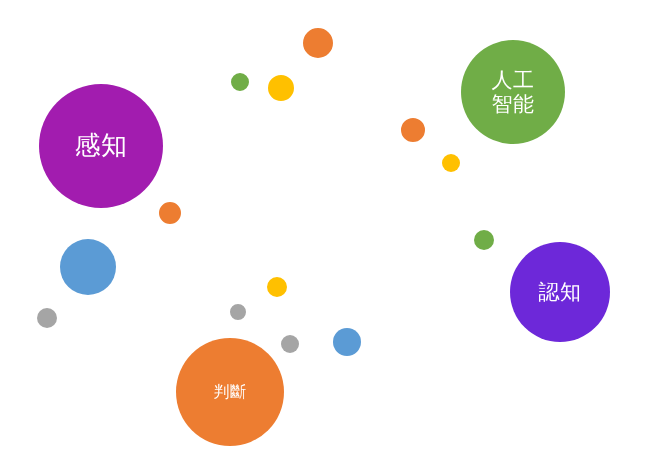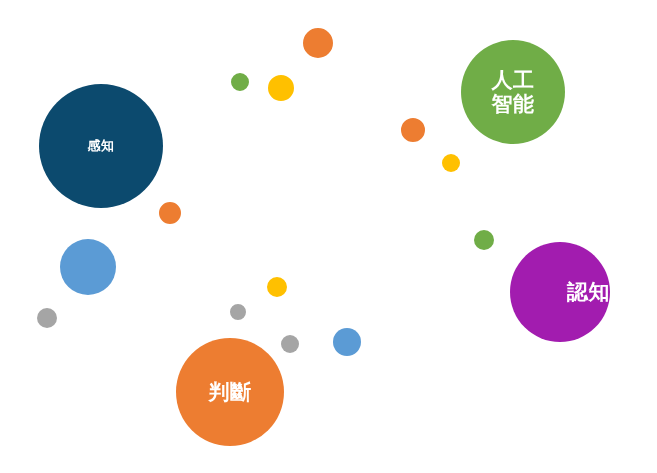--- a/index.html
+++ b/index.html
@@ -31,46 +31,46 @@
     user-select: none;
   }
   .bubble.ringed {
     border: 2px solid #ffffff;
   }
   .bubble-label {
     display: block;
     color: #ffffff;
     letter-spacing: 0.5px;
     white-space: pre-line;
-    font-weight: 700;
+    font-weight: 400;
   }
 </style>
 </head>
 <body>
 
 <div id="stage" style="width: 657px; height: 473px; background: rgb(255, 255, 255);">
-    <div class="bubble" style="left: 39px; top: 84px; width: 124px; height: 124px; background: #0c4a6e; font-size: 13px;">
+    <div class="bubble" style="left: 39px; top: 84px; width: 124px; height: 124px; background: #a21caf; font-size: 26px;">
       <span class="bubble-label">感知</span>
     </div>
     <div class="bubble ringed" style="left: 301px; top: 26px; width: 34px; height: 34px; background: rgb(237, 125, 49);"></div>
     <div class="bubble ringed" style="left: 229px; top: 71px; width: 22px; height: 22px; background: rgb(112, 173, 71);"></div>
     <div class="bubble ringed" style="left: 266px; top: 73px; width: 30px; height: 30px; background: rgb(255, 192, 0);"></div>
     <div class="bubble ringed" style="left: 399px; top: 116px; width: 28px; height: 28px; background: rgb(237, 125, 49);"></div>
     <div class="bubble" style="left: 442px; top: 154px; width: 18px; height: 18px; background: rgb(255, 192, 0);"></div>
     <div class="bubble ringed" style="left: 157px; top: 200px; width: 26px; height: 26px; background: rgb(237, 125, 49);"></div>
     <div class="bubble" style="left: 474px; top: 230px; width: 20px; height: 20px; background: rgb(112, 173, 71);"></div>
     <div class="bubble" style="left: 60px; top: 239px; width: 56px; height: 56px; background: rgb(91, 155, 213);"></div>
     <div class="bubble ringed" style="left: 265px; top: 275px; width: 24px; height: 24px; background: rgb(255, 192, 0);"></div>
     <div class="bubble ringed" style="left: 228px; top: 302px; width: 20px; height: 20px; background: rgb(165, 165, 165);"></div>
     <div class="bubble" style="left: 37px; top: 308px; width: 20px; height: 20px; background: rgb(165, 165, 165);"></div>
     <div class="bubble" style="left: 281px; top: 335px; width: 18px; height: 18px; background: rgb(165, 165, 165);"></div>
     <div class="bubble" style="left: 333px; top: 328px; width: 28px; height: 28px; background: rgb(91, 155, 213);"></div>
     <div class="bubble" style="left: 461px; top: 40px; width: 104px; height: 104px; background: rgb(112, 173, 71); font-size: 21px;">
       <span class="bubble-label">人工
 智能</span>
     </div>
-    <div class="bubble" style="left: 510px; top: 242px; width: 100px; height: 100px; background: #a21caf; font-size: 21px; justify-content: flex-end;">
+    <div class="bubble" style="left: 510px; top: 242px; width: 100px; height: 100px; background: #6d28d9; font-size: 21px;">
       <span class="bubble-label">認知</span>
     </div>
-    <div class="bubble" style="left: 176px; top: 338px; width: 108px; height: 108px; background: rgb(237, 125, 49); font-size: 21px;">
+    <div class="bubble" style="left: 176px; top: 338px; width: 108px; height: 108px; background: rgb(237, 125, 49); font-size: 16px;">
       <span class="bubble-label">判斷</span>
     </div>
   </div>
 
 </body></html>

